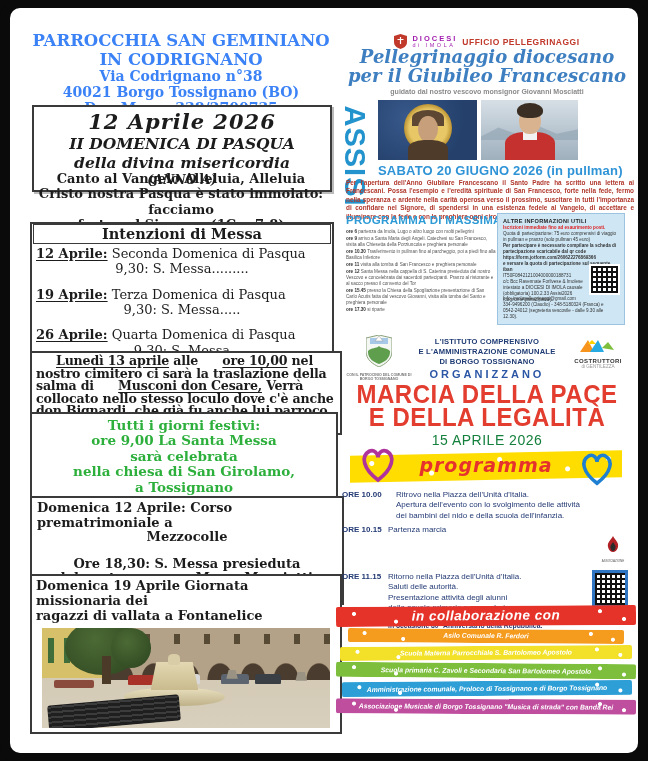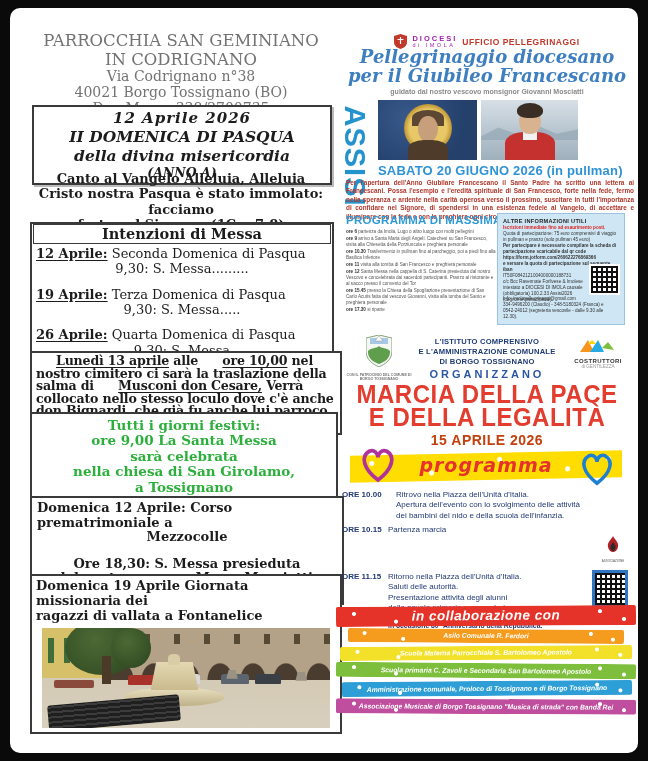--- a/index.html
+++ b/index.html
@@ -2,25 +2,25 @@
 <html><head>
 <meta charset="utf-8">
 <style>
   html,body{margin:0;padding:0;}
   body{width:648px;height:761px;background:#0a0a0a;font-family:"Liberation Sans","DejaVu Sans",sans-serif;position:relative;overflow:hidden;}
   .frame{position:absolute;inset:0;background:#0a0a0a;border-radius:18px;}
   .sheet{position:absolute;left:10px;top:8px;width:628px;height:745px;background:#fff;border-radius:10px;overflow:hidden;}
 
   
   .left-col{position:absolute;left:20px;top:0;width:302px;height:745px;font-family:"DejaVu Serif","Liberation Serif",serif;color:#1c1c1c;}
-  .parish-header{position:absolute;top:24px;left:0;width:100%;text-align:center;color:#737373;font-weight:400;line-height:1.13;}
+  .parish-header{position:absolute;top:24px;left:0;width:100%;text-align:center;color:#3b82f6;font-weight:700;line-height:1.13;}
   .parish-header .ph1{font-size:16.5px;}
   .parish-header .ph2{font-size:14px;}
   .feast-box{position:absolute;top:97px;left:2px;width:296px;border:2px solid #3a3a3a;text-align:center;font-style:italic;font-weight:700;padding:2px 0 3px;background:#fff;box-shadow:2px 2px 0 #bbb;}
-  .feast-date{font-size:15px;letter-spacing:1px;}
+  .feast-date{font-size:21px;letter-spacing:1px;}
   .feast-t{font-size:15.5px;}
   .feast-a{font-size:12.5px;}
   .gospel{position:absolute;top:163px;left:0;width:100%;text-align:center;font-size:13px;line-height:1.18;font-weight:700;}
   .gospel .g-normal{font-weight:700;}
   .box{border:2px solid #3a3a3a;background:#fff;}
   .intentions{position:absolute;top:214px;left:0;width:300px;padding:0;}
   .int-title{border:1.5px solid #3a3a3a;text-align:center;font-weight:700;font-size:14.5px;padding:0 0 1px;margin:0 1px;}
   .int-item{font-size:13px;padding:2px 4px 0;line-height:1.18;}
   .int-item .d{font-weight:700;text-decoration:underline;text-underline-offset:2px;}
   .int-time{text-align:center;font-size:13px;}
@@ -98,21 +98,21 @@
 
   
   .crest{position:absolute;left:12px;top:327px;width:66px;text-align:center;}
   .patron{font-size:3.6px;color:#777;line-height:1.25;margin-top:2px;font-weight:700;}
   .inst{position:absolute;top:329px;left:0;width:100%;text-align:center;color:#1f3b73;font-weight:700;font-size:7.6px;line-height:1.3;letter-spacing:0.2px;}
   .organizzano{position:absolute;top:360px;left:0;width:100%;text-align:center;color:#2b56a5;font-weight:700;font-size:11px;letter-spacing:3px;}
   .gent{position:absolute;left:228px;top:330px;width:72px;text-align:center;}
   .gent-t1{font-size:6px;font-weight:700;color:#333;letter-spacing:0.4px;}
   .gent-t2{font-size:4.6px;color:#999;}
   .marcia{position:absolute;top:376px;left:0;width:100%;text-align:center;color:#e23d2e;font-weight:700;font-size:24px;line-height:0.92;letter-spacing:0.5px;transform:scaleY(1.05);}
-  .data15{position:absolute;top:424px;left:0;width:100%;text-align:center;color:#c2410c;font-weight:700;font-size:14px;letter-spacing:0.5px;}
+  .data15{position:absolute;top:424px;left:0;width:100%;text-align:center;color:#15803d;font-weight:400;font-size:14px;letter-spacing:0.5px;}
   .banner{position:absolute;top:440px;left:2px;width:300px;height:40px;}
   .ribbon{position:absolute;left:14px;top:5px;width:272px;height:27px;background:#ffdd00;transform:skewY(-1.2deg);background-image:radial-gradient(circle 2px at 8% 30%,#fff 0 2px,transparent 3px),radial-gradient(circle 2px at 30% 70%,#fff 0 2px,transparent 3px),radial-gradient(circle 2px at 55% 25%,#fff 0 2px,transparent 3px),radial-gradient(circle 2px at 80% 65%,#fff 0 2px,transparent 3px),radial-gradient(circle 2px at 95% 30%,#fff 0 2px,transparent 3px);}
   .prg-word{position:absolute;left:0;top:6px;width:100%;text-align:center;color:#e5322d;font-weight:700;font-style:italic;font-size:19px;letter-spacing:1px;font-family:"DejaVu Sans","Liberation Sans",sans-serif;}
   .heart{position:absolute;}
   .h1{left:22px;top:-3px;}
   .h2{left:242px;top:2px;}
   .sched{position:absolute;left:8px;width:252px;color:#233a74;font-size:8px;line-height:1.3;display:flex;}
   .s1{top:482px;gap:8px;}
   .s2{top:517px;}
   .s3{top:564px;}

